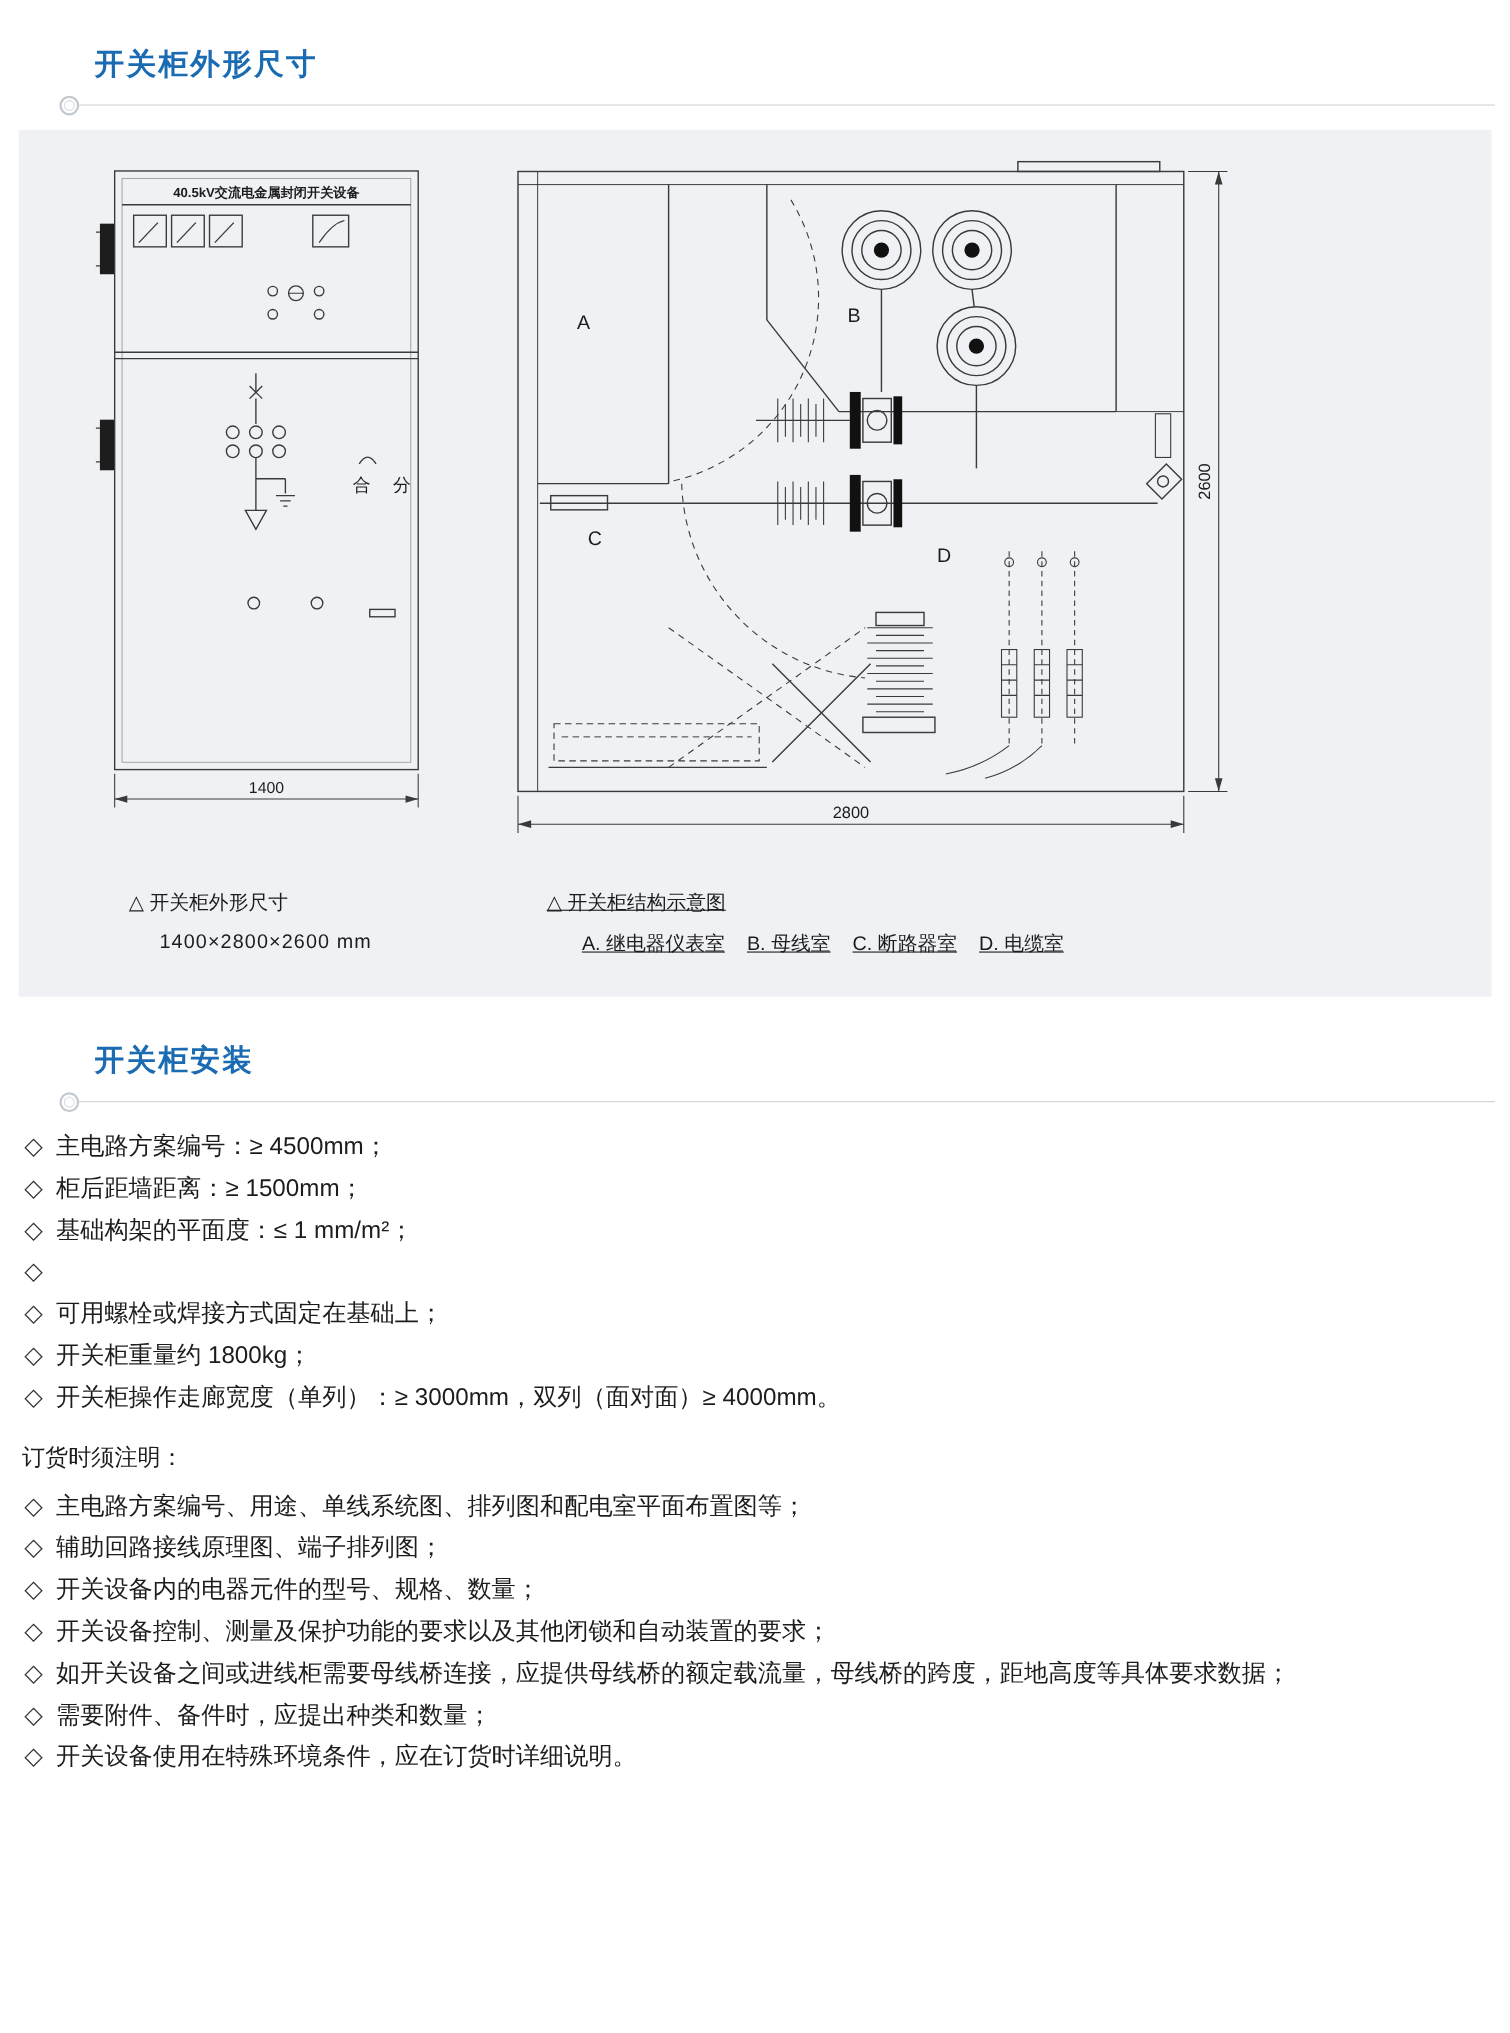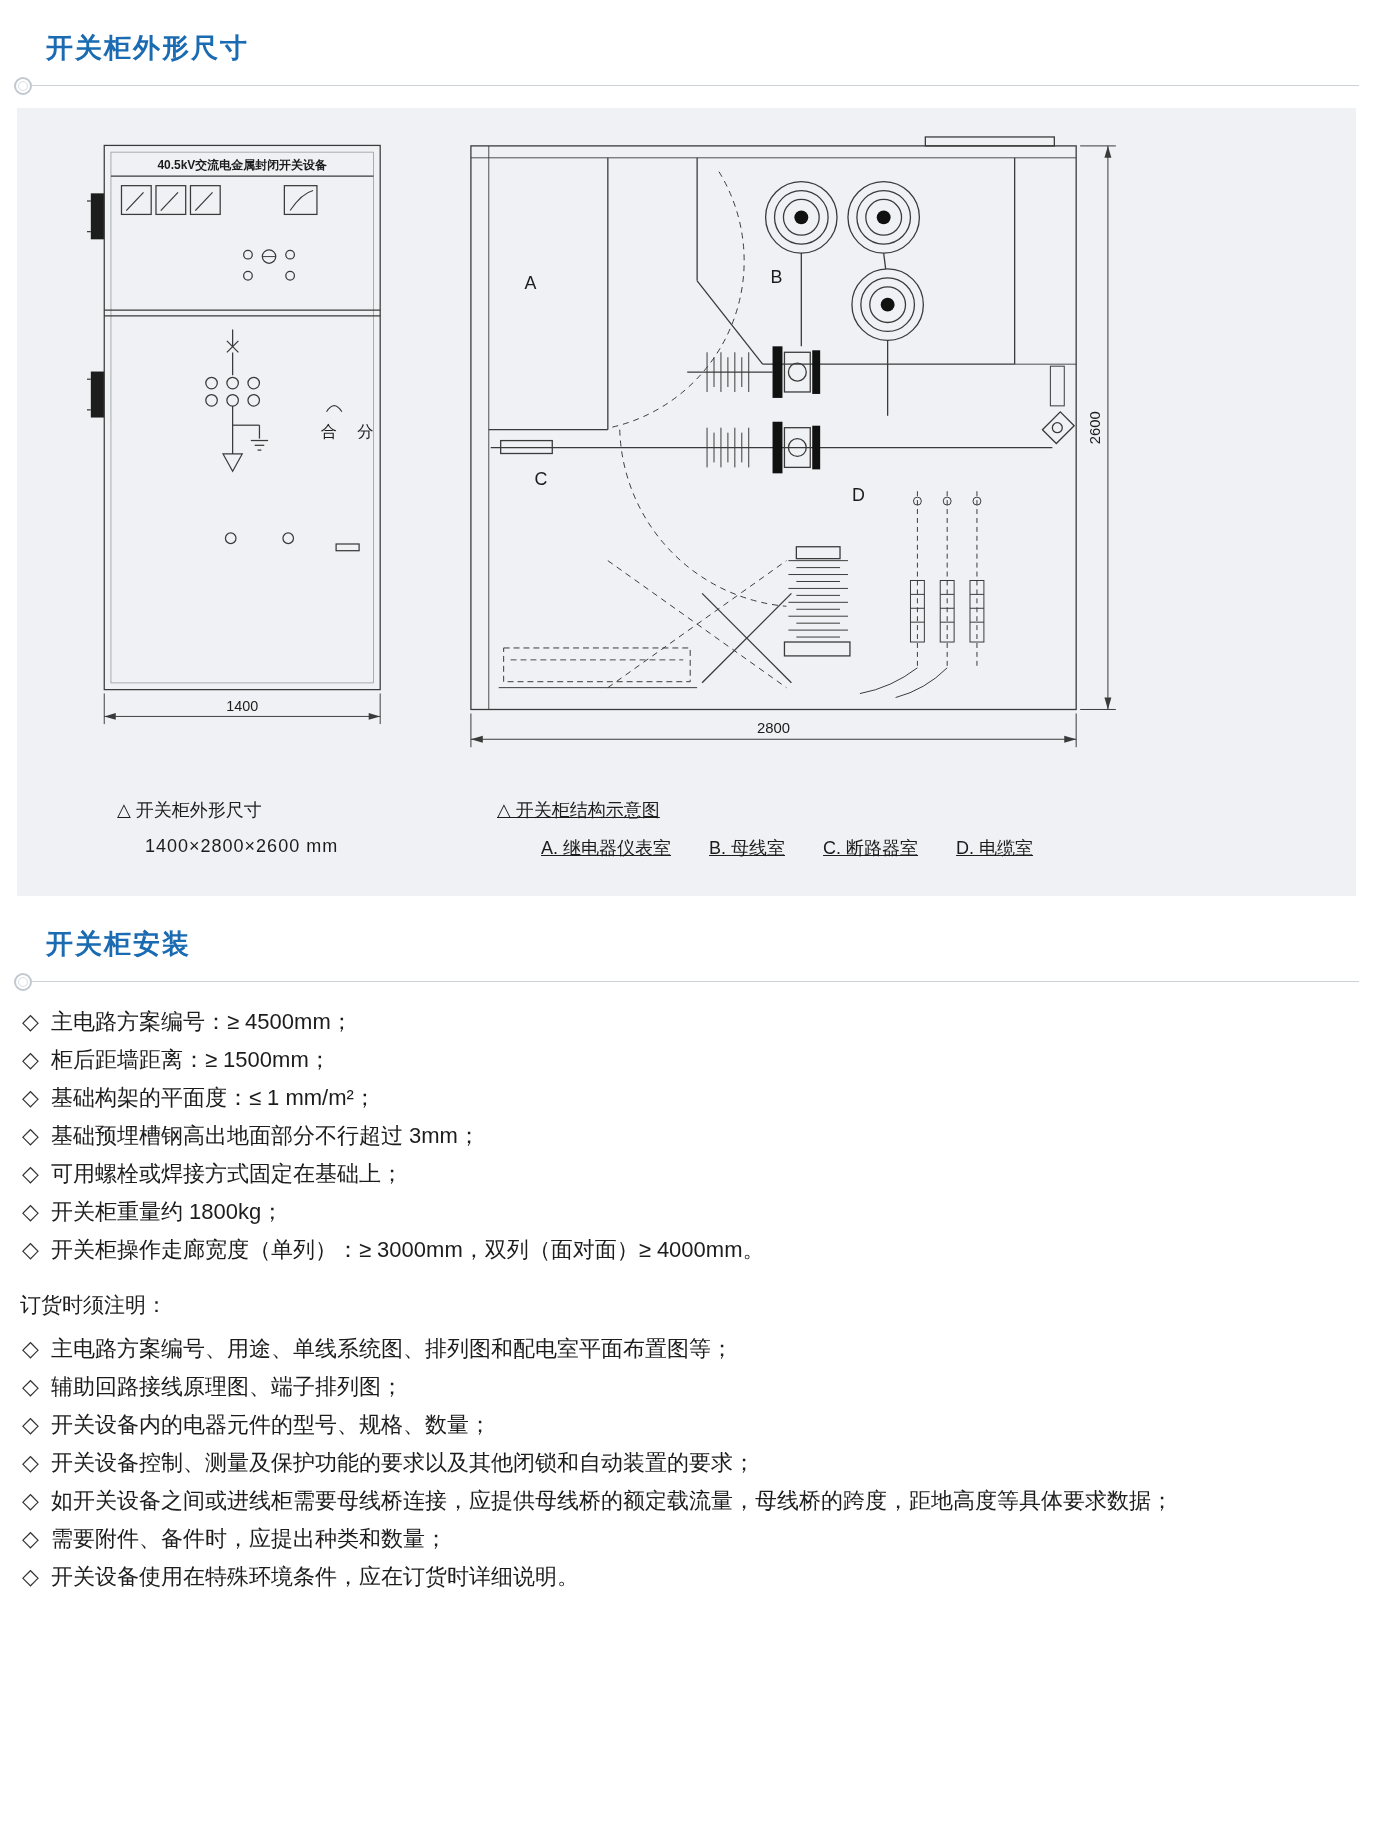--- a/index.html
+++ b/index.html
@@ -3,21 +3,21 @@
 <meta charset="utf-8">
 <style>
   * { margin:0; padding:0; box-sizing:border-box; }
   html,body { background:#ffffff; }
   .page {
     width:1373px; height:1848px; background:#ffffff; overflow:hidden;
     font-family:"Liberation Sans","DejaVu Sans",sans-serif; color:#1c1c1c;
     position:relative;
   }
   
-  .section-head { padding-top:30px; }
+  .section-head { padding-top:40px;margin-left:40px; }
   .section-title {
     font-size:27px; font-weight:700; color:#1a6bb2;
     margin:0 0 10px 46px; letter-spacing:2px;
   }
   .head-rule { position:relative; height:20px; margin:0 14px; }
   .head-rule .line {
     position:absolute; left:18px; right:0; top:9px;
     border-top:1.5px solid #cdd2d8;
   }
   .head-rule .ring {
@@ -36,21 +36,21 @@
   .drawings { display:flex; align-items:flex-start; }
   .svg-left  { height:618px; margin-left:50px; }
   .svg-right { height:640px; margin-left:56px; }
   svg { display:block; }
   svg text { font-family:"Liberation Sans","DejaVu Sans",sans-serif; }
   .captions { display:flex; margin-top:26px; font-size:18px; color:#1c1c1c; }
   .caption-left { margin-left:80px; width:340px; }
   .caption-right { margin-left:40px;text-decoration:underline; }
   .caption-title { margin-bottom:14px; }
   .caption-sub { margin-left:28px; letter-spacing:1px; }
-  .caption-labels { display:flex; gap:38px; margin-left:44px; }
+  .caption-labels { display:flex; gap:20px; margin-left:32px; }
   
   .bullet-list { list-style:none; margin:16px 0 0 0; padding:0 22px; }
   .bullet-list li {
     display:flex; align-items:flex-start;
     font-size:22px; line-height:27px; margin-bottom:11px;
   }
   .bullet-list .bullet { margin-right:12px; flex:0 0 auto; color:#333; }
   .intro { font-size:21px; margin:28px 0 2px 20px; }
 </style>
 </head>
@@ -287,21 +287,20 @@
     <li>
       <span class="bullet">◇</span>
       <span>柜后距墙距离：≥ 1500mm；</span>
       </li>
     <li>
       <span class="bullet">◇</span>
       <span>基础构架的平面度：≤ 1 mm/m²；</span>
       </li>
     <li>
       <span class="bullet">◇</span>
-      <span>基础预埋槽钢高出地面部分不行超过 3mm；</span>
       </li>
     <li>
       <span class="bullet">◇</span>
       <span>可用螺栓或焊接方式固定在基础上；</span>
       </li>
     <li>
       <span class="bullet">◇</span>
       <span>开关柜重量约 1800kg；</span>
       </li>
     <li>

